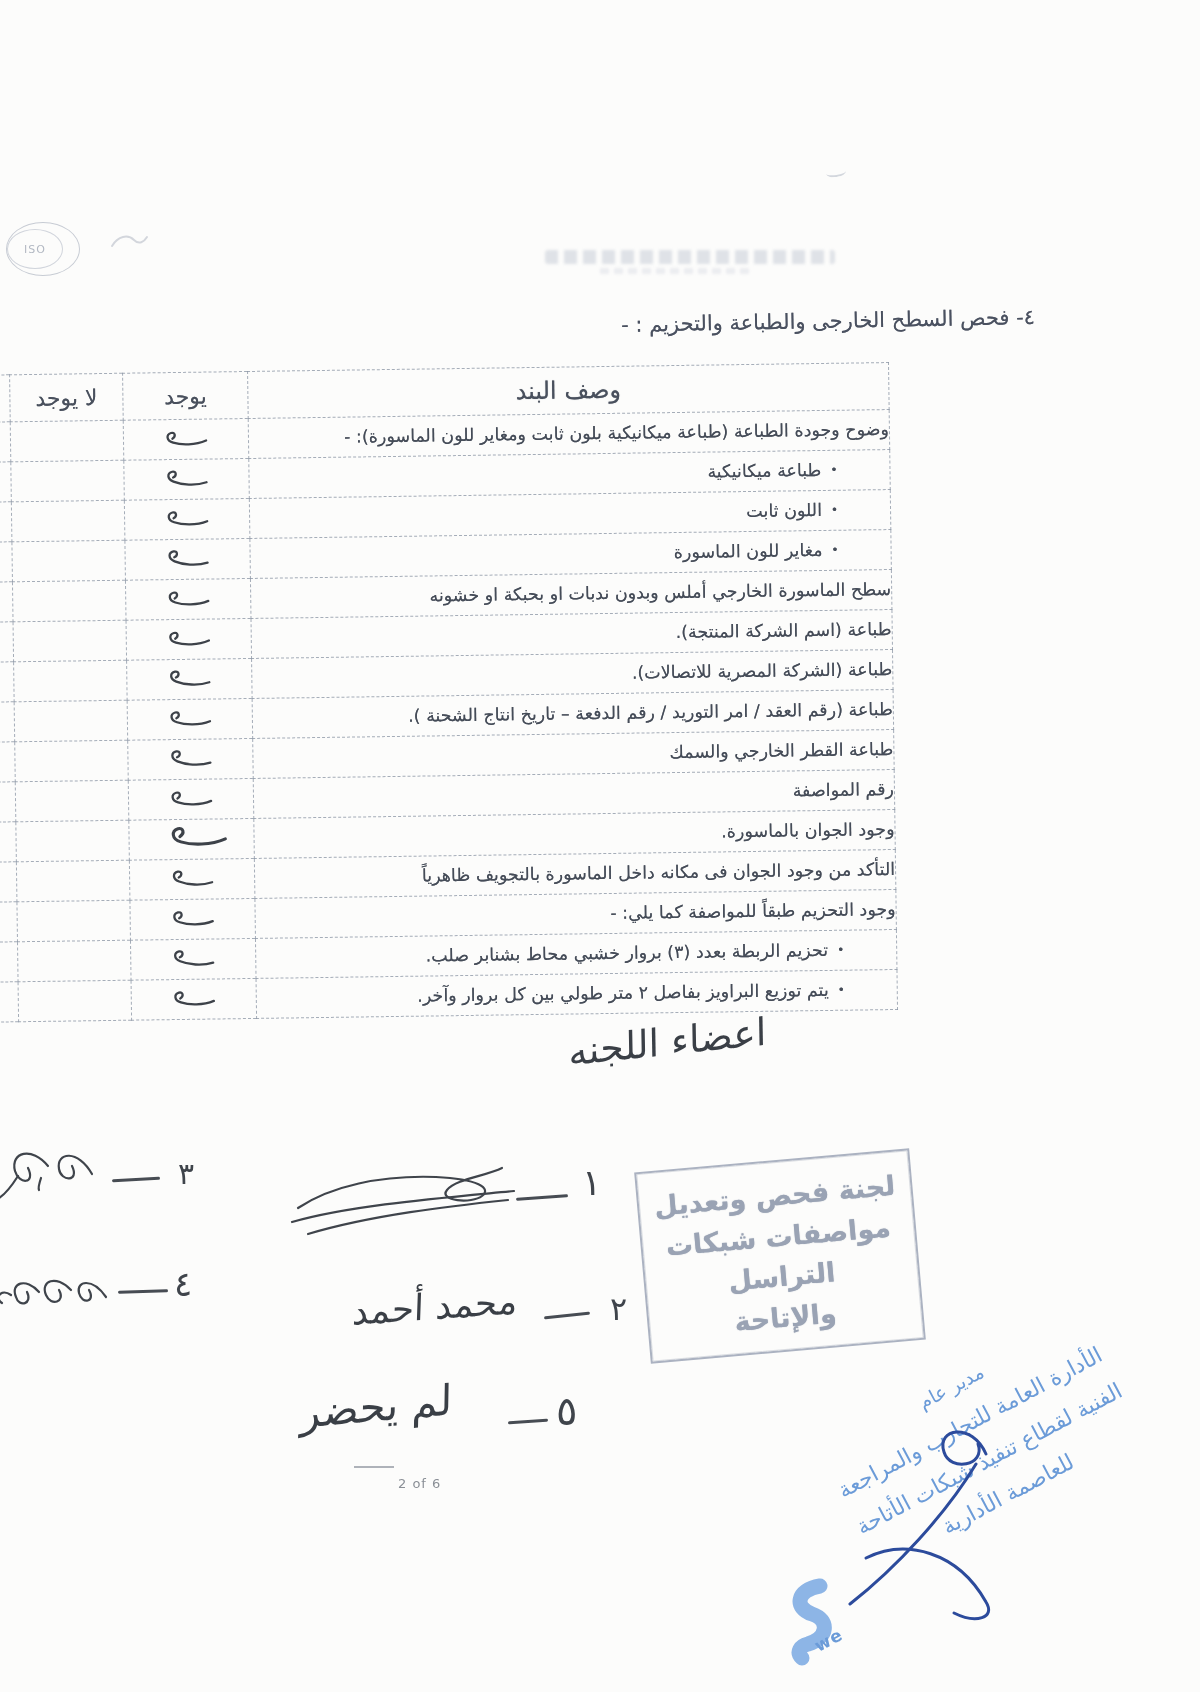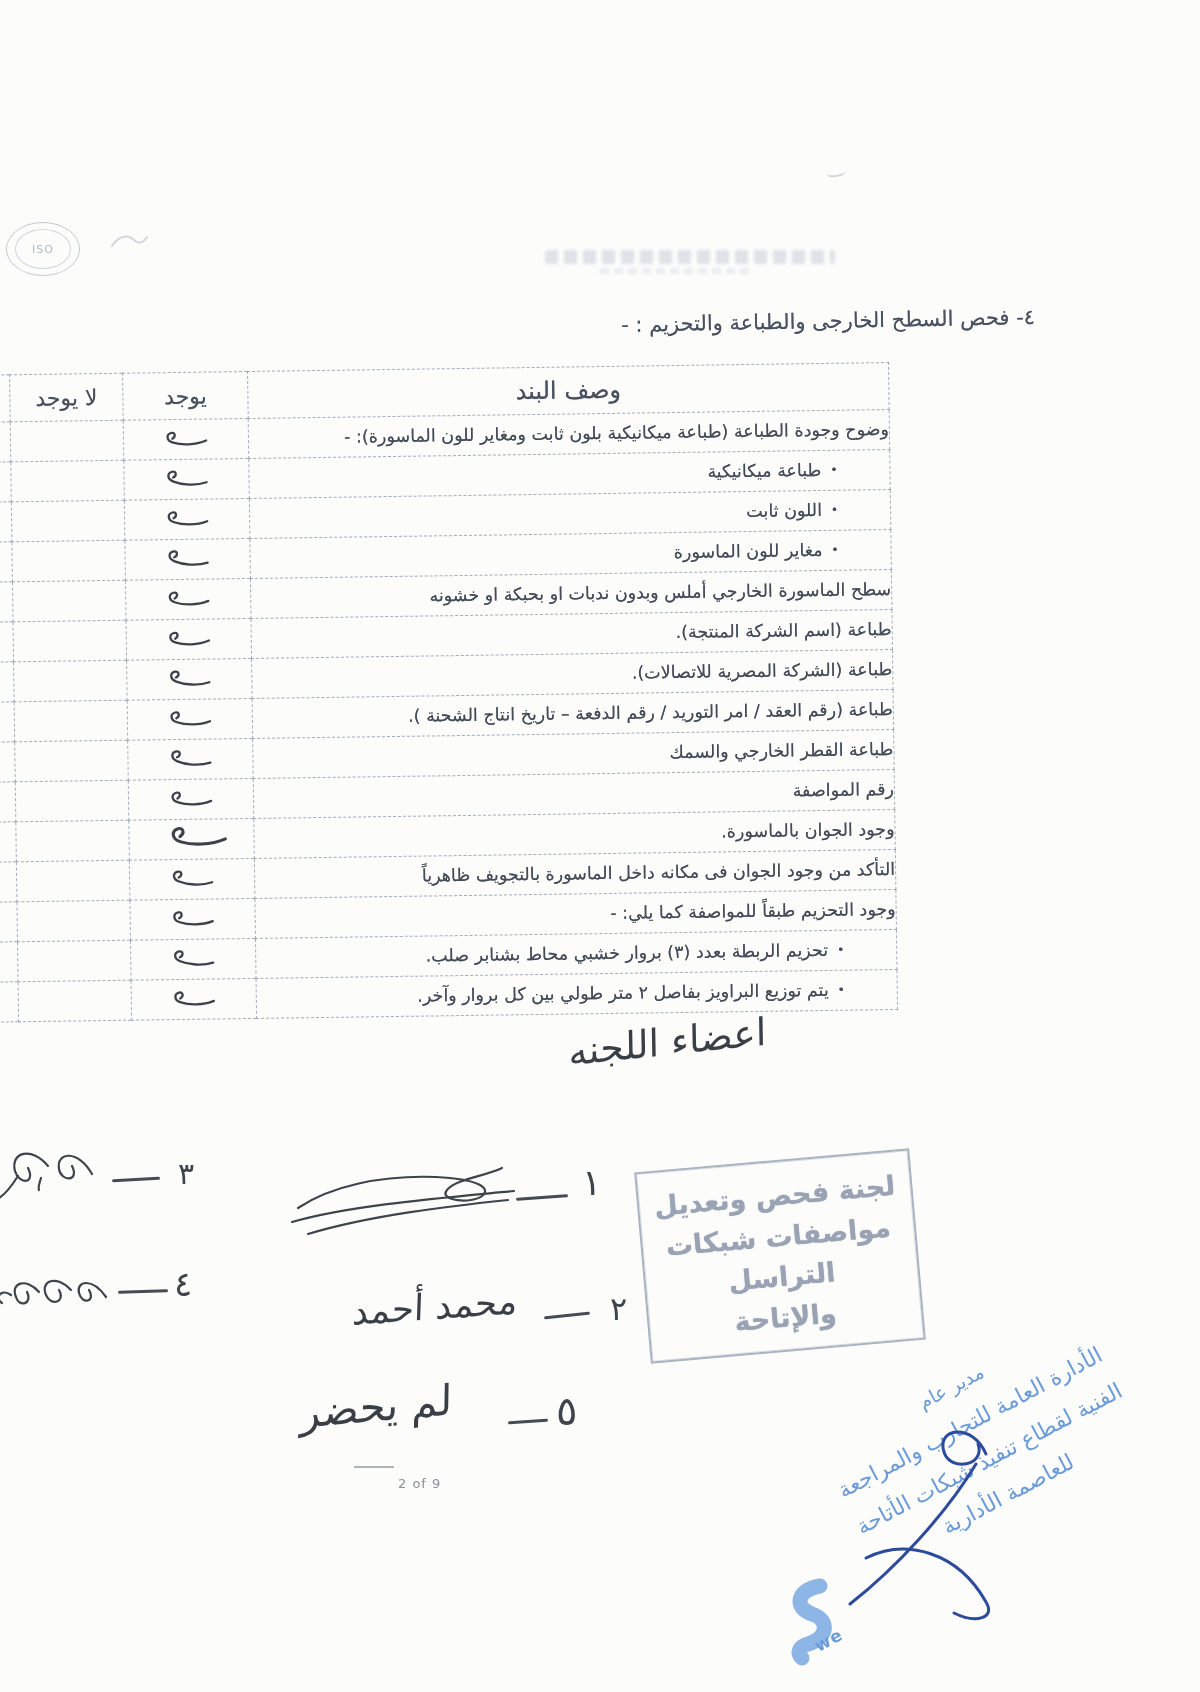--- a/index.html
+++ b/index.html
@@ -6,21 +6,21 @@
   #page{
     position:relative; width:1200px; height:1692px;
     background:#fcfcfb; overflow:hidden;
     font-family:"DejaVu Sans", sans-serif;
     color:#454c58;
   }
   
   .iso-logo{
     position:absolute; left:6px; top:222px; width:72px; height:52px;
     border:1.5px solid #b6bcc7; border-radius:50%;
-    opacity:.75; display:flex; align-items:center; justify-content:center;
+    opacity:.75; display:flex; align-items:center; justify-content:flex-start;
   }
   .iso-inner{
     width:54px; height:38px; border:1px solid #c3c8d2; border-radius:50%;
     display:flex; align-items:center; justify-content:center;
     font-size:11px; letter-spacing:1px; color:#9aa2b0;
   }
   .logo-scribble{position:absolute; left:108px; top:228px; opacity:.55;}
   .faded-header{
     position:absolute; left:545px; top:250px; width:290px; height:14px;
     background:repeating-linear-gradient(90deg,#ccd1da 0 13px, transparent 13px 19px);
@@ -375,21 +375,21 @@
     <path d="M21,23 C11,16 4,26 12,31"></path>
   </svg>
   <div class="sig-dash" style="left:118px; top:1290px; width:50px; transform:rotate(-2deg);"></div>
   <div class="sig-num" style="left:174px; top:1264px; font-size:34px;">٤</div>
 
   <div class="hand" style="left:300px; top:1382px; font-size:42px; transform:rotate(-5deg) skewX(-6deg); letter-spacing:4px;">لم يحضر</div>
   <div class="sig-dash" style="left:508px; top:1420px; width:40px; transform:rotate(-4deg);"></div>
   <div class="sig-num" style="left:556px; top:1388px; font-size:40px;">٥</div>
 
   <div class="underline-mark"></div>
-  <div class="page-num">2 of 9</div>
+  <div class="page-num">2 of 6</div>
 
   <div class="c-stamp">
     <div class="l">لجنة فحص وتعديل</div>
     <div class="l">مواصفات شبكات التراسل</div>
     <div class="l">والإتاحة</div>
   </div>
 
   <div class="b-stamp">
     <div class="b-rot">
       <div class="b1">مدير عام</div>

